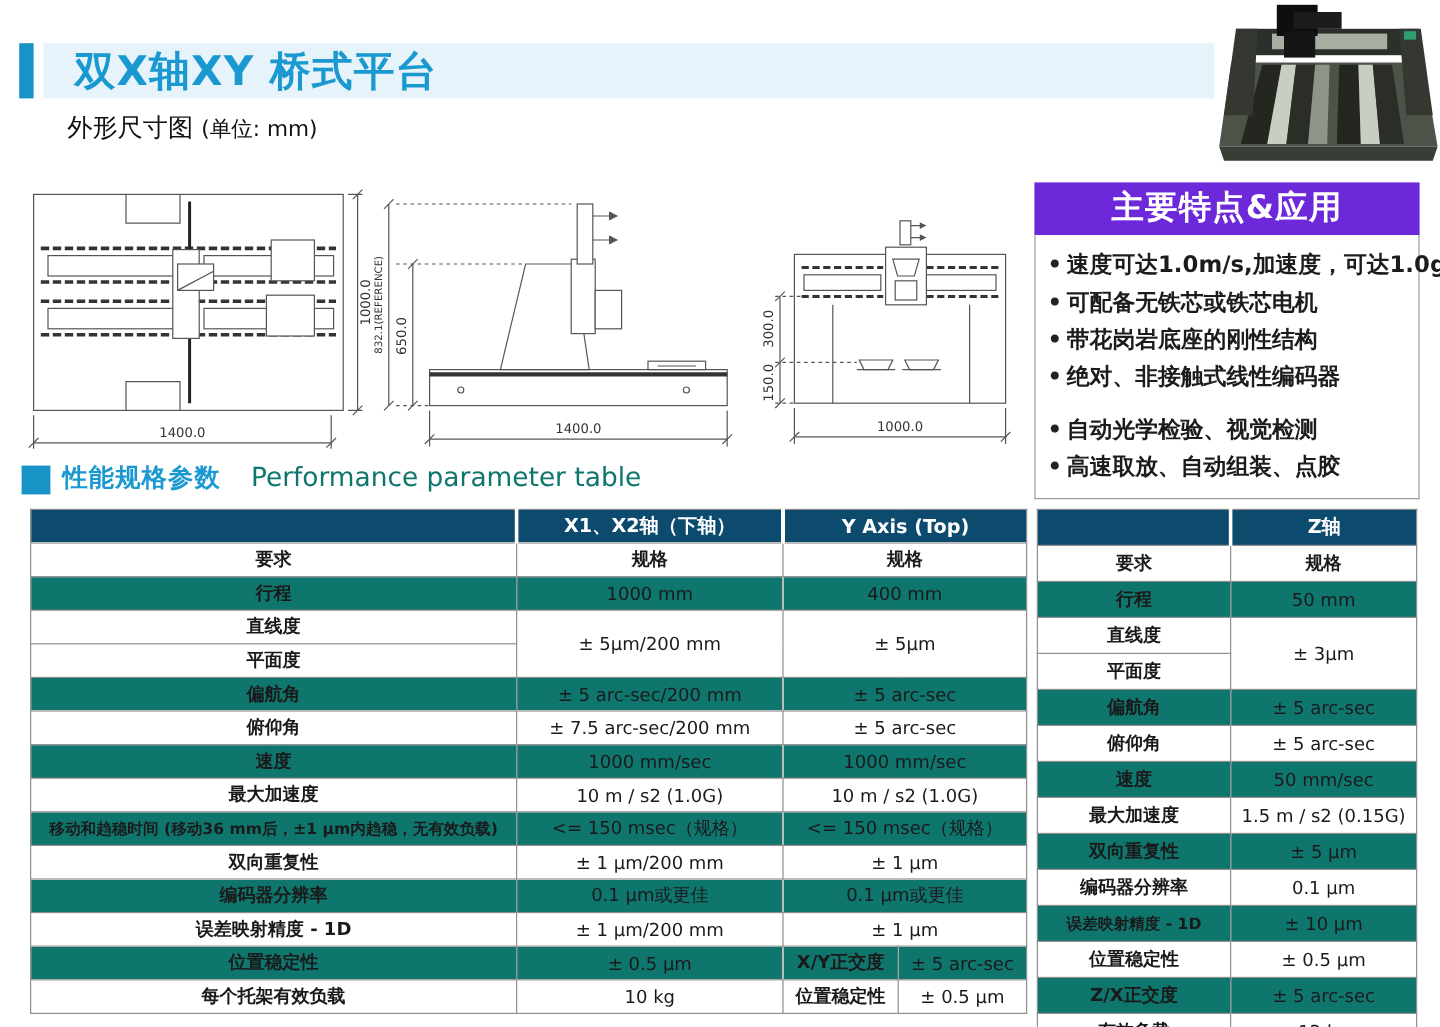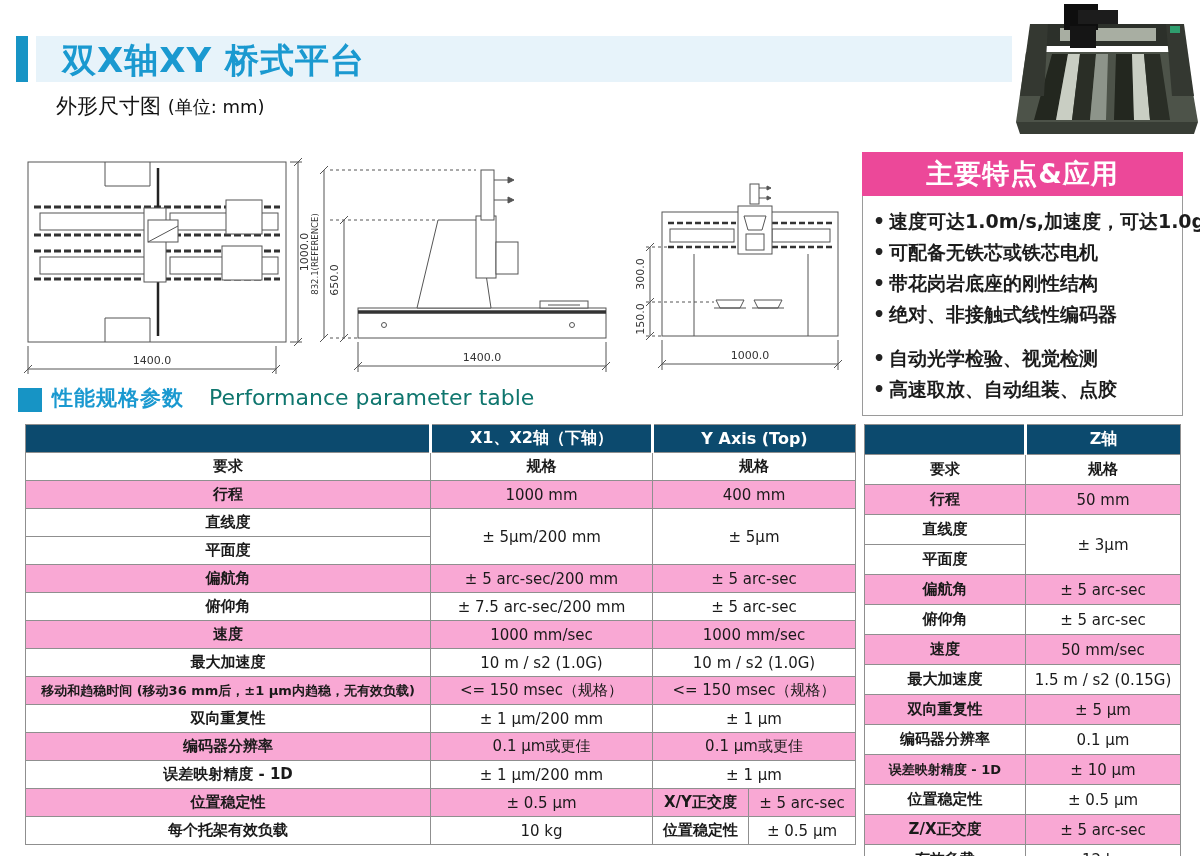--- a/index.html
+++ b/index.html
@@ -18,21 +18,21 @@
   .subtitle .note { font-size:18px; }
   .product-photo { position:absolute; left:1012px; top:0; width:188px; height:138px; background:#fff; }
   
   .drawing { position:absolute; }
   .drawing svg { display:block; }
   .dim { font-size:11px; fill:#333; }
   .dim-small { font-size:8.5px; fill:#333; }
   
   .features { position:absolute; left:862px; top:152px; width:321px; }
   .features-header {
-    height:44px; background:#ec4899; color:#fff; text-align:center;
+    height:44px; background:#6d28d9; color:#fff; text-align:center;
     font-size:27px; font-weight:bold; line-height:44px; letter-spacing:1px;
   }
   .features-body { border:1px solid #9a9a9a; border-top:none; background:#fff; padding:10px 6px 10px 10px; }
   .feature-item { display:flex; font-size:19px; line-height:31px; color:#1c1c1c; font-weight:600; white-space:nowrap; }
   .feature-item .dot { width:16px; flex:0 0 16px; color:#222; }
   .group-gap { height:13px; }
   
   .section-square { position:absolute; left:18px; top:388px; width:24px; height:24px; background:#1794c5; }
   .section-title { position:absolute; left:52px; top:384px; white-space:nowrap; }
   .section-title .cn { font-size:21px; font-weight:bold; color:#1a99d0; letter-spacing:1px;text-align:center; }
@@ -40,21 +40,21 @@
   
   table.spec { border-collapse:collapse; table-layout:fixed; position:absolute; top:424px; }
   table.spec td, table.spec th { border:1px solid #8f8f8f; text-align:center; vertical-align:middle; padding:0 2px; overflow:hidden; }
   table.left-spec { left:25px; width:830px; }
   table.right-spec { left:864px; width:316px; }
   table.left-spec tr { height:28px; }
   table.right-spec tr { height:30px; }
   th.blue { background:#0c4a6e; color:#fff; font-size:16px; font-weight:bold; }
   table.spec th.blue + th.blue, th.blue-gap { border-left:3px solid #fff; }
   td { font-size:15px; }
-  tr.shade td { background:#f9a8d4; }
+  tr.shade td { background:#0f766e; }
   td.lbl { font-weight:600;margin-top:32px; }
   td.small { font-size:13px; }
   td.val {}
 </style>
 </head>
 <body>
 
 <div class="page">
 
   <div class="accent-bar"></div>

